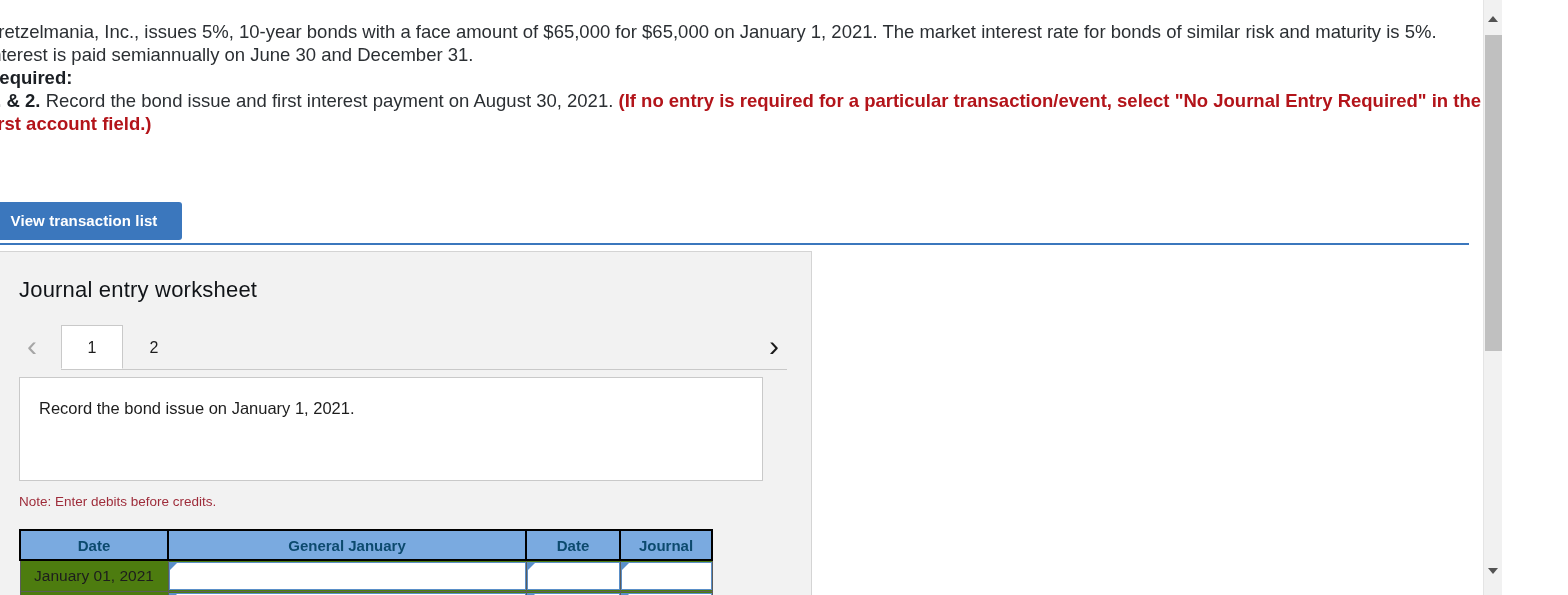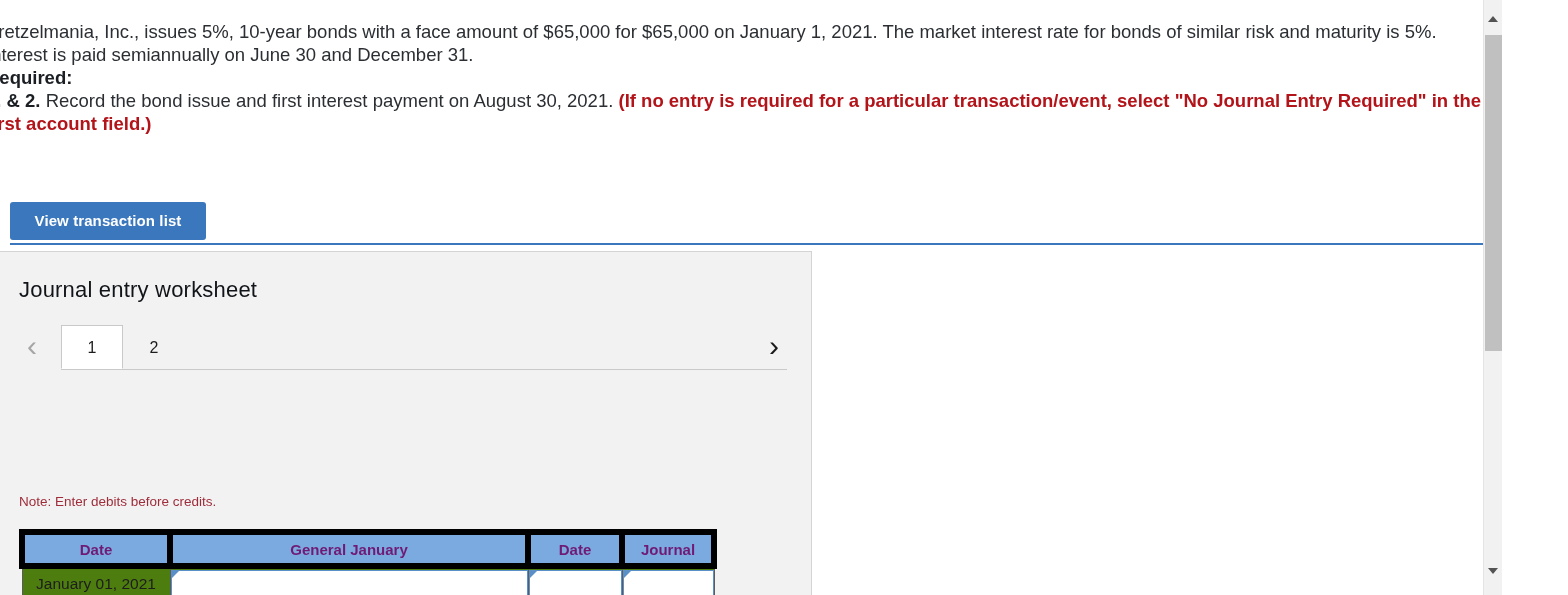--- a/index.html
+++ b/index.html
@@ -54,21 +54,20 @@
   .red-bold { font-weight: bold; color: #b3141a; }
   .req-head { font-weight: bold; color: #1b1f24; }
 
   
   .btn-bar {
     position: absolute;
     left: 14px;
     top: 202px;
     width: 1469px;
     height: 42px;
-    margin-left: 24px;
   }
   .btn-transaction {
     position: absolute;
     left: -14px;
     top: 0;
     width: 196px;
     height: 38px;
     background: #3b77bd;
     border: none;
     border-radius: 3px;
@@ -203,25 +202,25 @@
   
   .jtable {
     position: absolute;
     left: 46px;
     top: 277px;
     border-collapse: collapse;
     table-layout: fixed;
   }
   .jtable th {
     background: #7aaae0;
-    border: 6px solid #000000;
+    border: 2px solid #000000;
     height: 28px;
     font-size: 15px;
     font-weight: bold;
-    color: #701a75;
+    color: #0c4a6e;
     padding: 0;
   }
   .jtable td {
     border: 1px solid #5c5c5c;
     height: 30px;
     padding: 0;
     background: #4d7c0f;
     vertical-align: middle;
   }
   .col-date   { width: 148px; }
@@ -337,20 +336,23 @@
 
       <div class="tabstrip">
         <div class="nav-chev nav-prev">‹</div>
         <div class="tab-rule"></div>
         <div class="tabs">
           <div class="tab active">1</div><div class="tab">2</div>
         </div>
         <div class="nav-chev nav-next">›</div>
       </div>
 
+      <div class="desc-box">
+        <div class="desc-text">Record the bond issue on January 1, 2021.</div>
+      </div>
 
       <div class="note">Note: Enter debits before credits.</div>
 
       <table class="jtable">
         <colgroup>
           <col class="col-date">
             <col class="col-gj">
             <col class="col-debit">
             <col class="col-credit">
         </colgroup>

